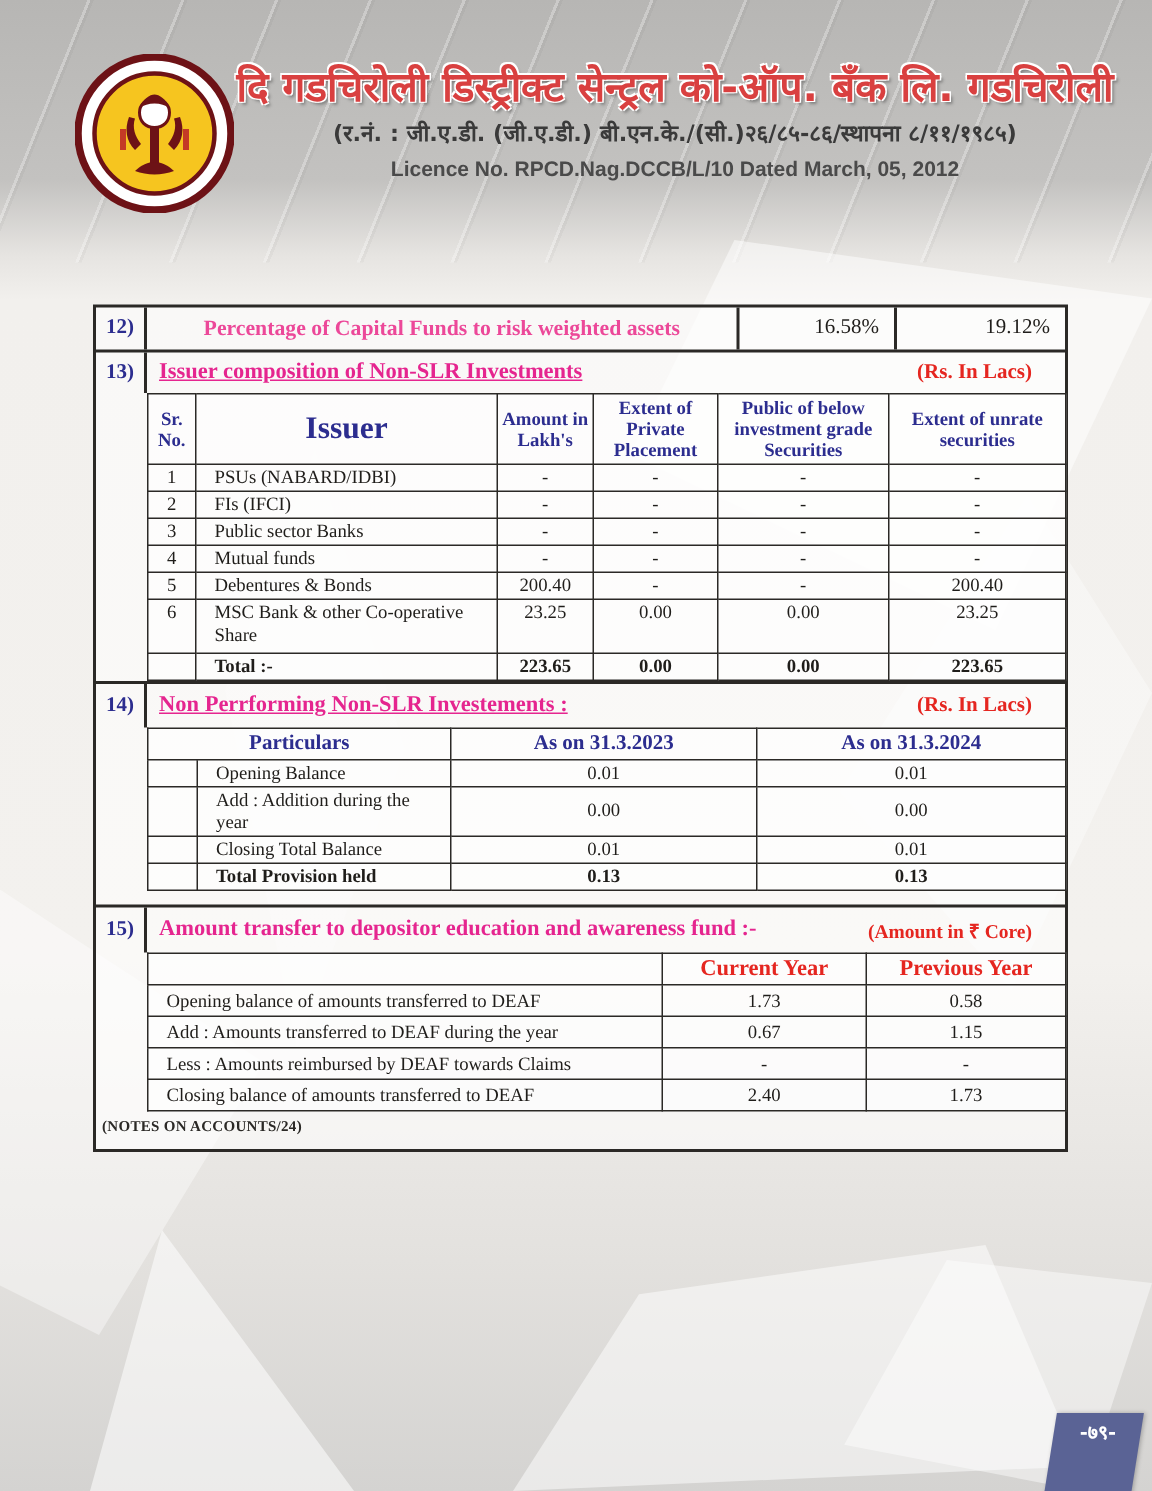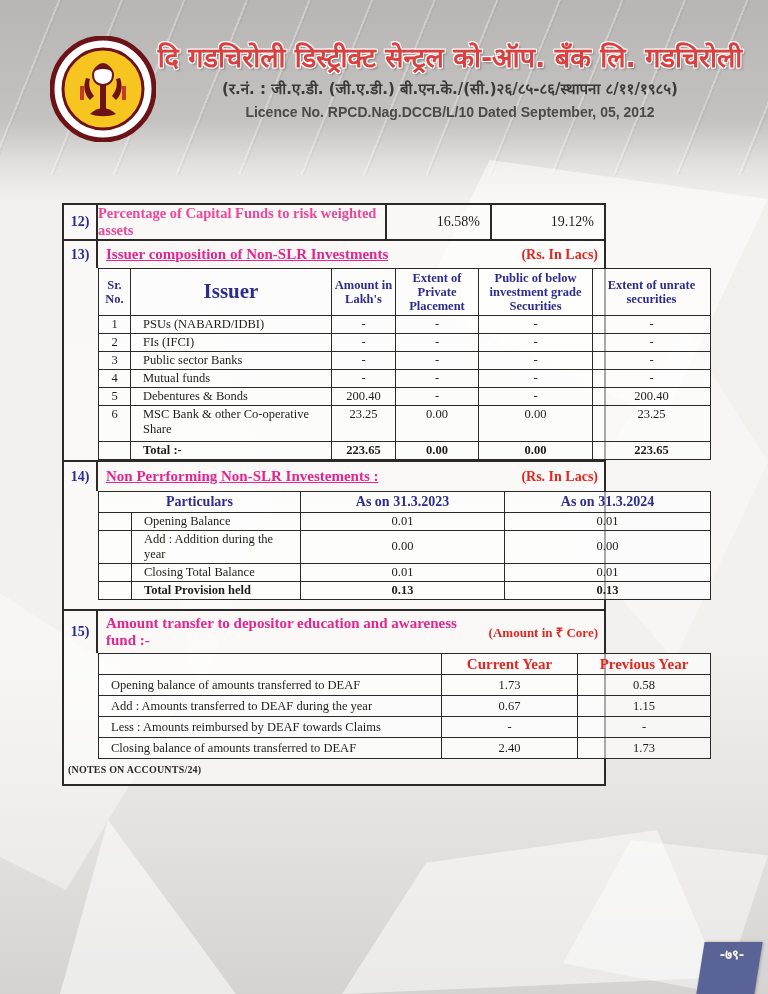--- a/index.html
+++ b/index.html
@@ -18,27 +18,27 @@
   
   .logo { position:absolute; left:50px; top:36px; width:106px; height:106px; }
   .bank-title { position:absolute; left:150px; top:38px; width:600px; text-align:center;
     font-family:"DejaVu Sans","Liberation Sans",sans-serif; font-weight:bold; font-size:27px; color:#d94040;
     text-shadow:-1px -1px 0 #fff,1px -1px 0 #fff,-1px 1px 0 #fff,1px 1px 0 #fff,2px 2px 2px rgba(60,60,60,.45); }
   .bank-reg { position:absolute; left:150px; top:78px; width:600px; text-align:center;
     font-family:"DejaVu Sans","Liberation Sans",sans-serif; font-weight:bold; font-size:15px; color:#3a3a3a; }
   .bank-lic { position:absolute; left:150px; top:104px; width:600px; text-align:center;
     font-family:"Liberation Sans","DejaVu Sans",sans-serif; font-weight:bold; font-size:14px; color:#4a4a4a; }
   
-  .outer { position:absolute; left:62px; top:203px; width:544px; border:2px solid #2b2926; background:rgba(255,255,255,.55); }
+  .outer { position:absolute; left:62px; top:203px; width:650px; border:2px solid #2b2926; background:rgba(255,255,255,.55); }
   .sec { border-bottom:2px solid #2b2926; }
   .sec:last-child { border-bottom:none; }
   .sec-head { display:flex; align-items:stretch; }
   .sec-num { width:34px; flex:0 0 34px; border-right:2px solid #2b2926; display:flex; align-items:center; justify-content:center;
     font-weight:bold; font-size:14px; color:#2c2d8f; }
-  .sec-title-wrap { flex:1; display:flex; align-items:center; padding:4px 6px 4px 8px;justify-content:space-between; }
+  .sec-title-wrap { flex:1; display:flex; align-items:center; padding:4px 22px 4px 8px;justify-content:space-between; }
   .sec-title { font-weight:bold; font-size:15px; color:#e5258f; text-decoration:underline; }
   .sec-unit { margin-left:auto; font-weight:bold; font-size:14px; color:#e52620; white-space:nowrap; }
   
   .r12-label { flex:1; display:flex; align-items:center; justify-content:center;
     font-weight:bold; font-size:14.5px; color:#ec4899; }
   .r12-val { width:105px; flex:0 0 105px; border-left:2px solid #2b2926; display:flex; align-items:center; justify-content:flex-end;
     padding:4px 10px 4px 4px; font-size:14px; color:#1f1d1a; }
   .r12-val.last { width:114px; flex-basis:114px; }
   
   table { border-collapse:collapse; margin-left:34px; width:612px; table-layout:fixed;
@@ -73,21 +73,21 @@
   <path d="M43 36c2-6 7-9 10-9s8 3 10 9c-3-2-6-3-10-3s-7 1-10 3z" fill="#6d1216"></path>
   <path d="M50 48h6v32h-6z" fill="#6d1216"></path>
   <path d="M40 78c4-4 9-6 13-6s9 2 13 6c-8 3-18 3-26 0z" fill="#6d1216"></path>
   <path d="M36 42c-3 8-2 16 4 22l4-4c-4-5-6-11-4-17z" fill="#6d1216"></path>
   <path d="M70 42c3 8 2 16-4 22l-4-4c4-5 6-11 4-17z" fill="#6d1216"></path>
   <rect x="30" y="50" width="4" height="14" fill="#c43a26"></rect>
   <rect x="72" y="50" width="4" height="14" fill="#c43a26"></rect>
 </svg>
 <div class="bank-title">दि गडचिरोली डिस्ट्रीक्ट सेन्ट्रल को-ऑप. बँक लि. गडचिरोली</div>
 <div class="bank-reg">(र.नं. : जी.ए.डी. (जी.ए.डी.) बी.एन.के./(सी.)२६/८५-८६/स्थापना ८/११/१९८५)</div>
-<div class="bank-lic">Licence No. RPCD.Nag.DCCB/L/10 Dated September, 05, 2012</div>
+<div class="bank-lic">Licence No. RPCD.Nag.DCCB/L/10 Dated March, 05, 2012</div>
 
 <div class="outer">
 
   <div class="sec">
     <div class="sec-head" style="min-height:28px;">
       <div class="sec-num">12)</div>
       <div class="r12-label">Percentage of Capital Funds to risk weighted assets</div>
       <div class="r12-val">16.58%</div>
       <div class="r12-val last">19.12%</div>
     </div>

